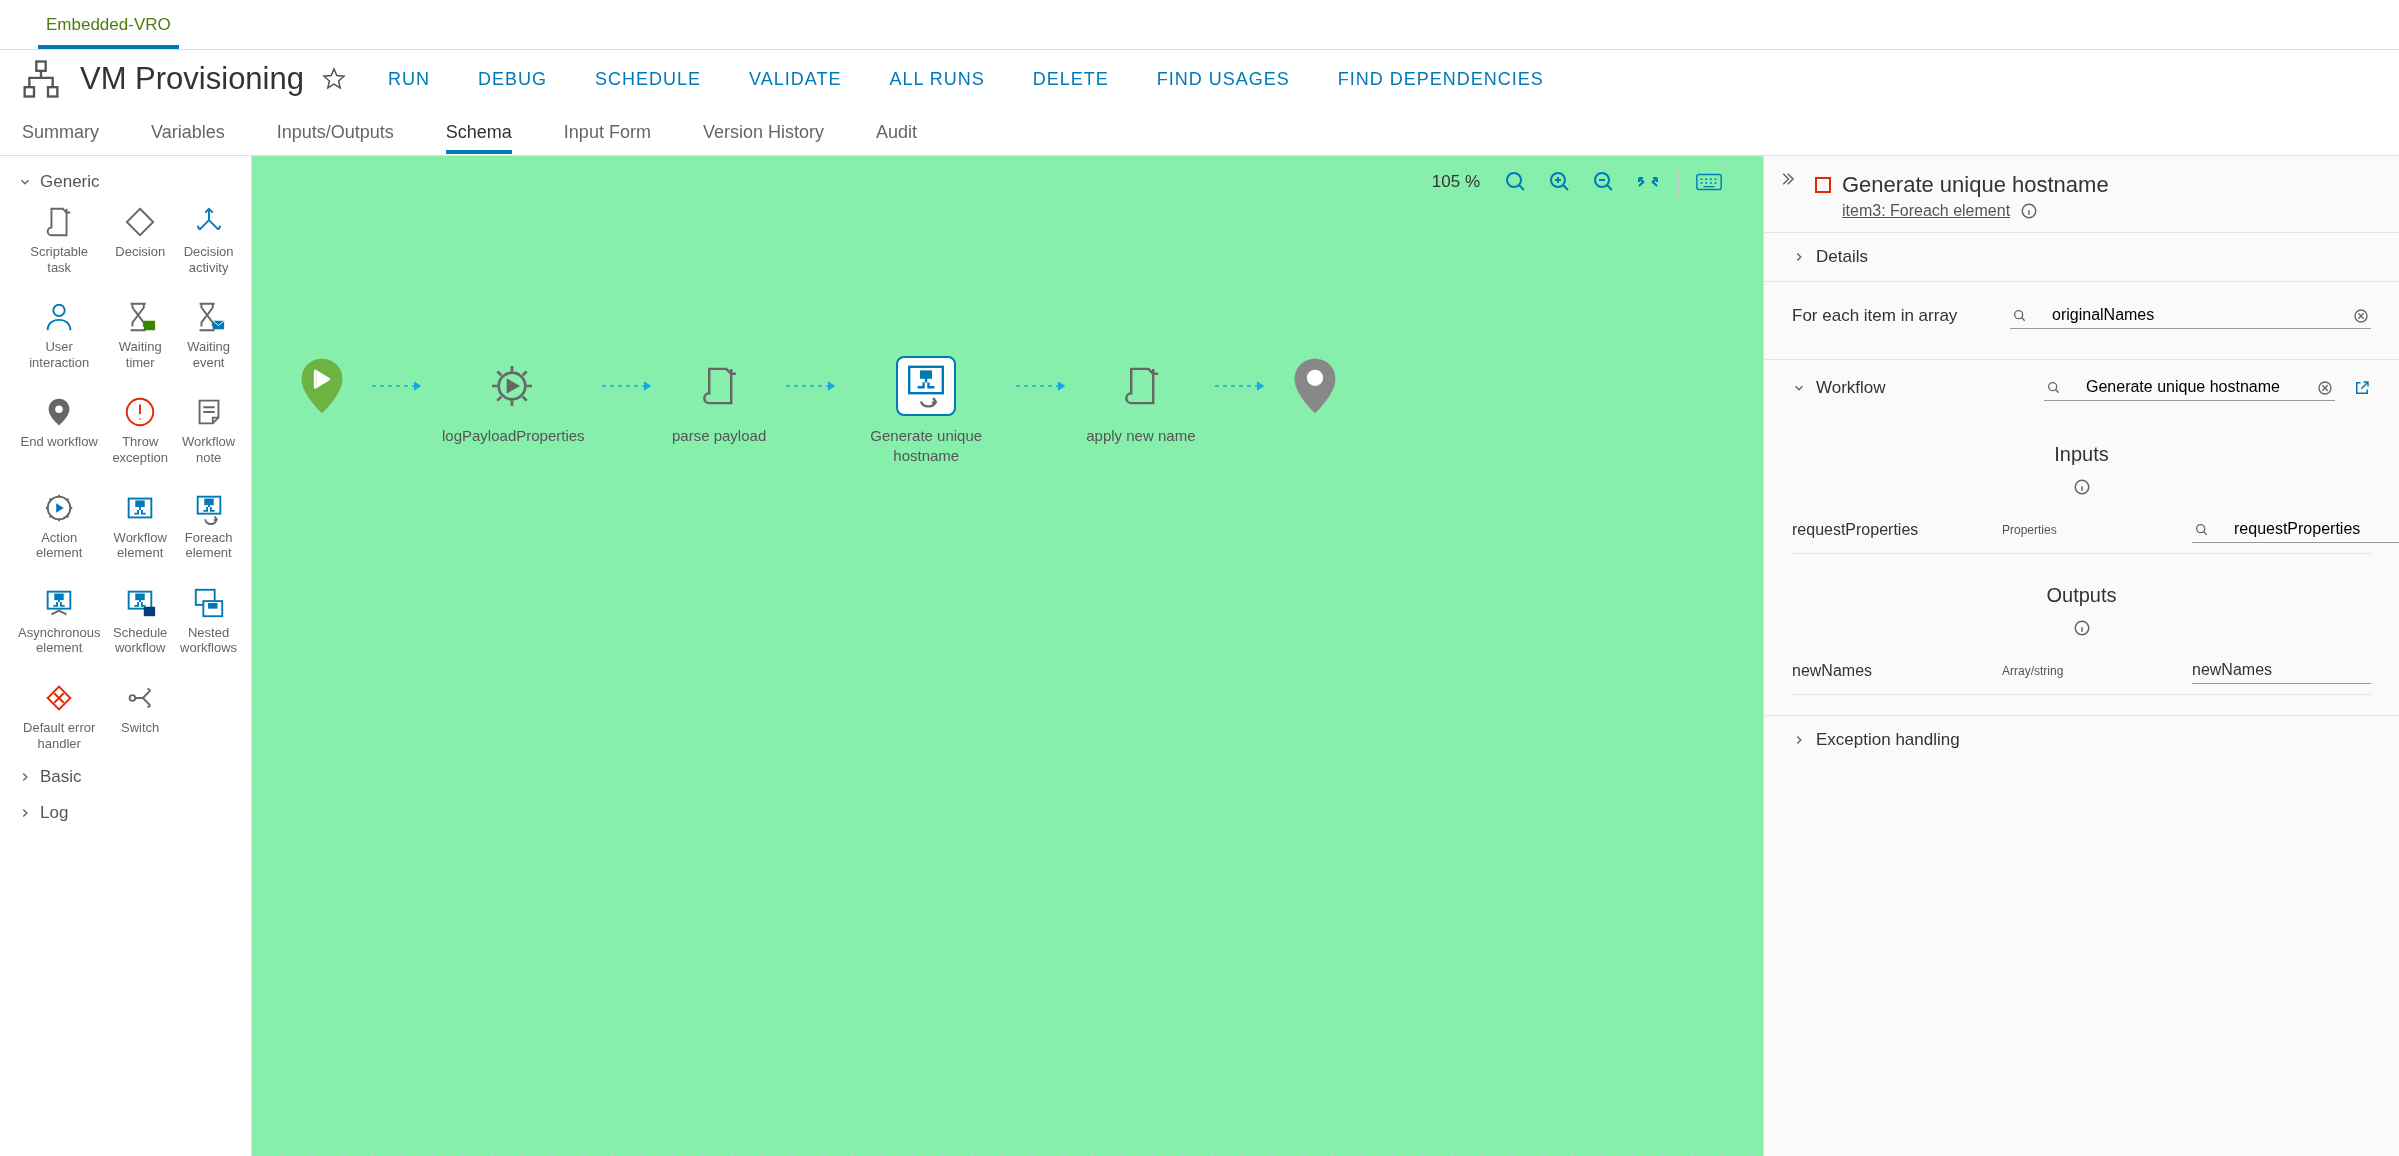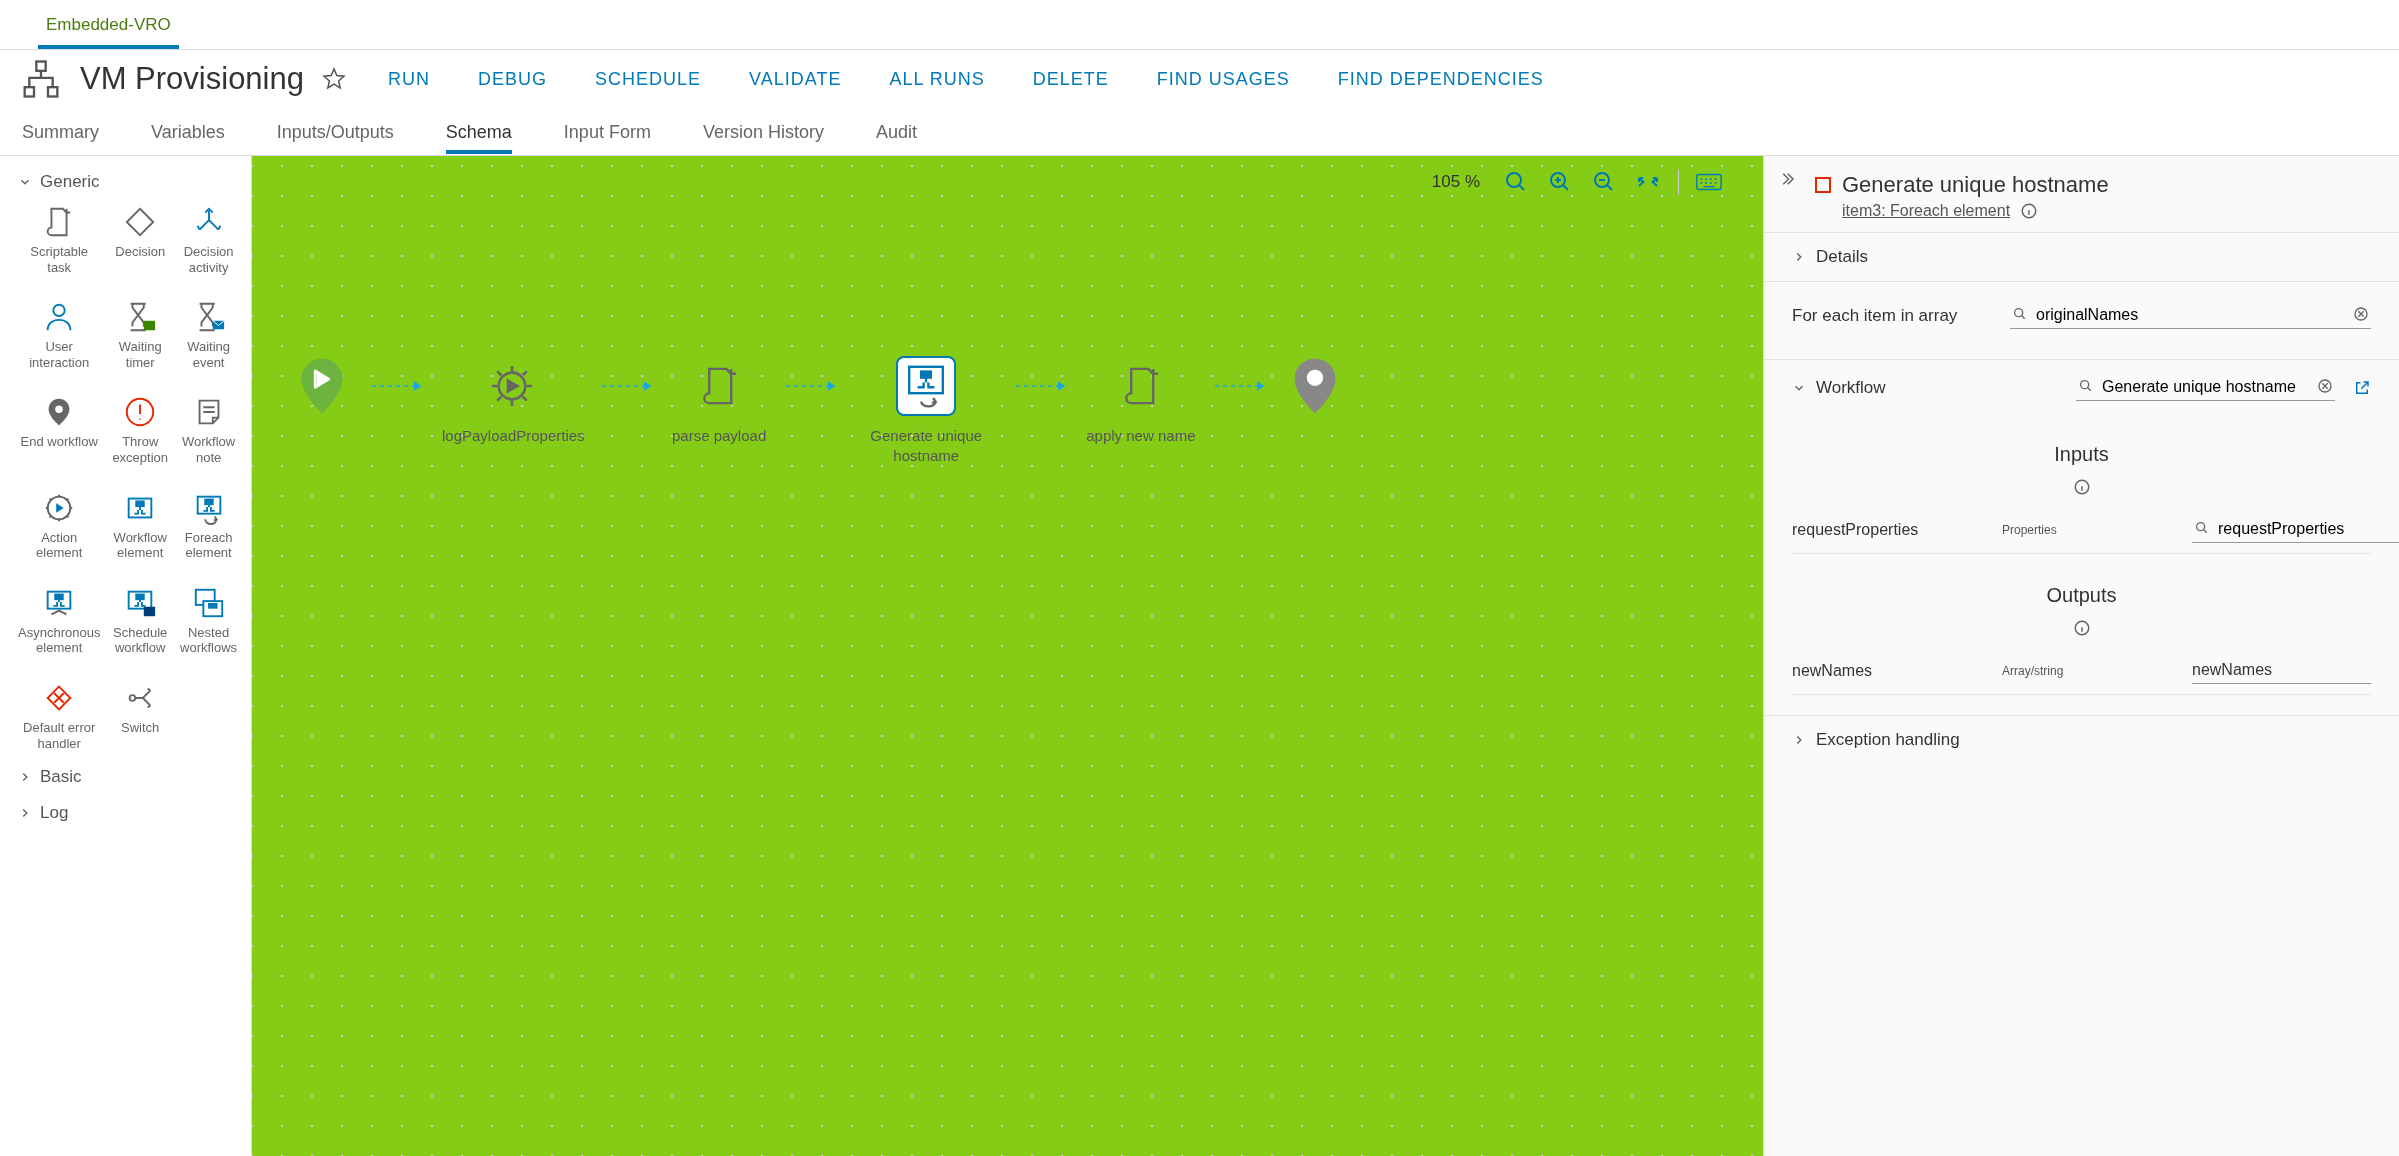--- a/index.html
+++ b/index.html
@@ -24,21 +24,21 @@
 .main { flex: 1; display: flex; background: #fafafa; overflow: hidden; }
 
 .palette { width: 252px; background: #fff; border-right: 1px solid #ddd; overflow-y: auto; padding: 16px 18px; }
 .palette-group { margin-bottom: 16px; }
 .palette-group-header { display: flex; align-items: center; gap: 8px; font-size: 17px; color: #555; cursor: pointer; margin-bottom: 12px; }
 .palette-items { display: grid; grid-template-columns: repeat(3, 1fr); gap: 24px 12px; }
 .palette-item { display: flex; flex-direction: column; align-items: center; gap: 4px; cursor: grab; }
 .palette-item .picon { width: 36px; height: 36px; display: flex; align-items: center; justify-content: center; }
 .palette-item .plabel { font-size: 13px; color: #666; text-align: center; line-height: 1.2; }
 
-.canvas-wrap { flex: 1; position: relative; background: #84cc16; overflow: hidden; }
+.canvas-wrap { flex: 1; position: relative; background: #86efac; overflow: hidden; }
 .zoom-bar { position: absolute; top: 12px; right: 40px; display: flex; align-items: center; gap: 16px; z-index: 5; }
 .zoom-label { font-size: 17px; color: #333; margin-right: 6px; }
 .zoom-icon { width: 28px; height: 28px; cursor: pointer; display: flex; align-items: center; justify-content: center; color: #0079b8; }
 .zoom-sep { width: 1px; height: 26px; background: #ccc; }
 
 .canvas { position: absolute; top: 0; left: 0; right: 0; bottom: 0; background-image: radial-gradient(#ccc 1px, transparent 1px); background-size: 30px 30px; background-position: 15px 25px; }
 
 .flow { position: absolute; top: 200px; left: 40px; right: 20px; display: flex; align-items: flex-start; gap: 18px; }
 .node { display: flex; flex-direction: column; align-items: center; gap: 10px; }
 .node-icon { width: 60px; height: 60px; display: flex; align-items: center; justify-content: center; }
@@ -52,21 +52,21 @@
 .insp-title-row { display: flex; align-items: center; gap: 10px; }
 .insp-title { font-size: 22px; font-weight: 400; }
 .insp-sub { font-size: 16px; color: #555; margin-top: 4px; margin-left: 28px; display: flex; align-items: center; gap: 10px; text-decoration: underline; }
 
 .section { border-top: 1px solid #e4e4e4; }
 .section-header { display: flex; align-items: center; gap: 10px; padding: 14px 28px; font-size: 17px; color: #333; cursor: pointer; }
 .section-body { padding: 10px 28px 20px; }
 
 .prop-row { display: flex; align-items: center; gap: 18px; padding: 10px 0; }
 .prop-label { width: 200px; font-size: 17px; color: #333; }
-.lookup { flex: 1; display: flex; align-items: flex-start; border-bottom: 1px solid #999; padding: 4px 2px; gap: 8px; }
+.lookup { flex: 1; display: flex; align-items: flex-end; border-bottom: 1px solid #999; padding: 4px 2px; gap: 24px; }
 .lookup input { flex: 1; border: none; background: transparent; font-size: 16px; outline: none; }
 .clear-btn, .ext-btn { cursor: pointer; color: #666; display: flex; }
 .ext-btn { color: #0079b8; margin-left: 8px; }
 
 .io-title { font-size: 20px; color: #333; display: flex; align-items: center; gap: 12px; margin: 18px 0 10px; flex-direction: column; }
 
 .io-row { display: grid; grid-template-columns: 200px 180px 1fr; align-items: center; gap: 10px; padding: 10px 0; border-bottom: 1px solid #e6e6e6; }
 .io-name { font-size: 16px; font-weight: 500; }
 .io-type { font-size: 12px; color: #555; }
 .io-row.outrow .io-value { font-size: 16px; color: #333; border-bottom: 1px solid #999; padding: 4px 0; }

